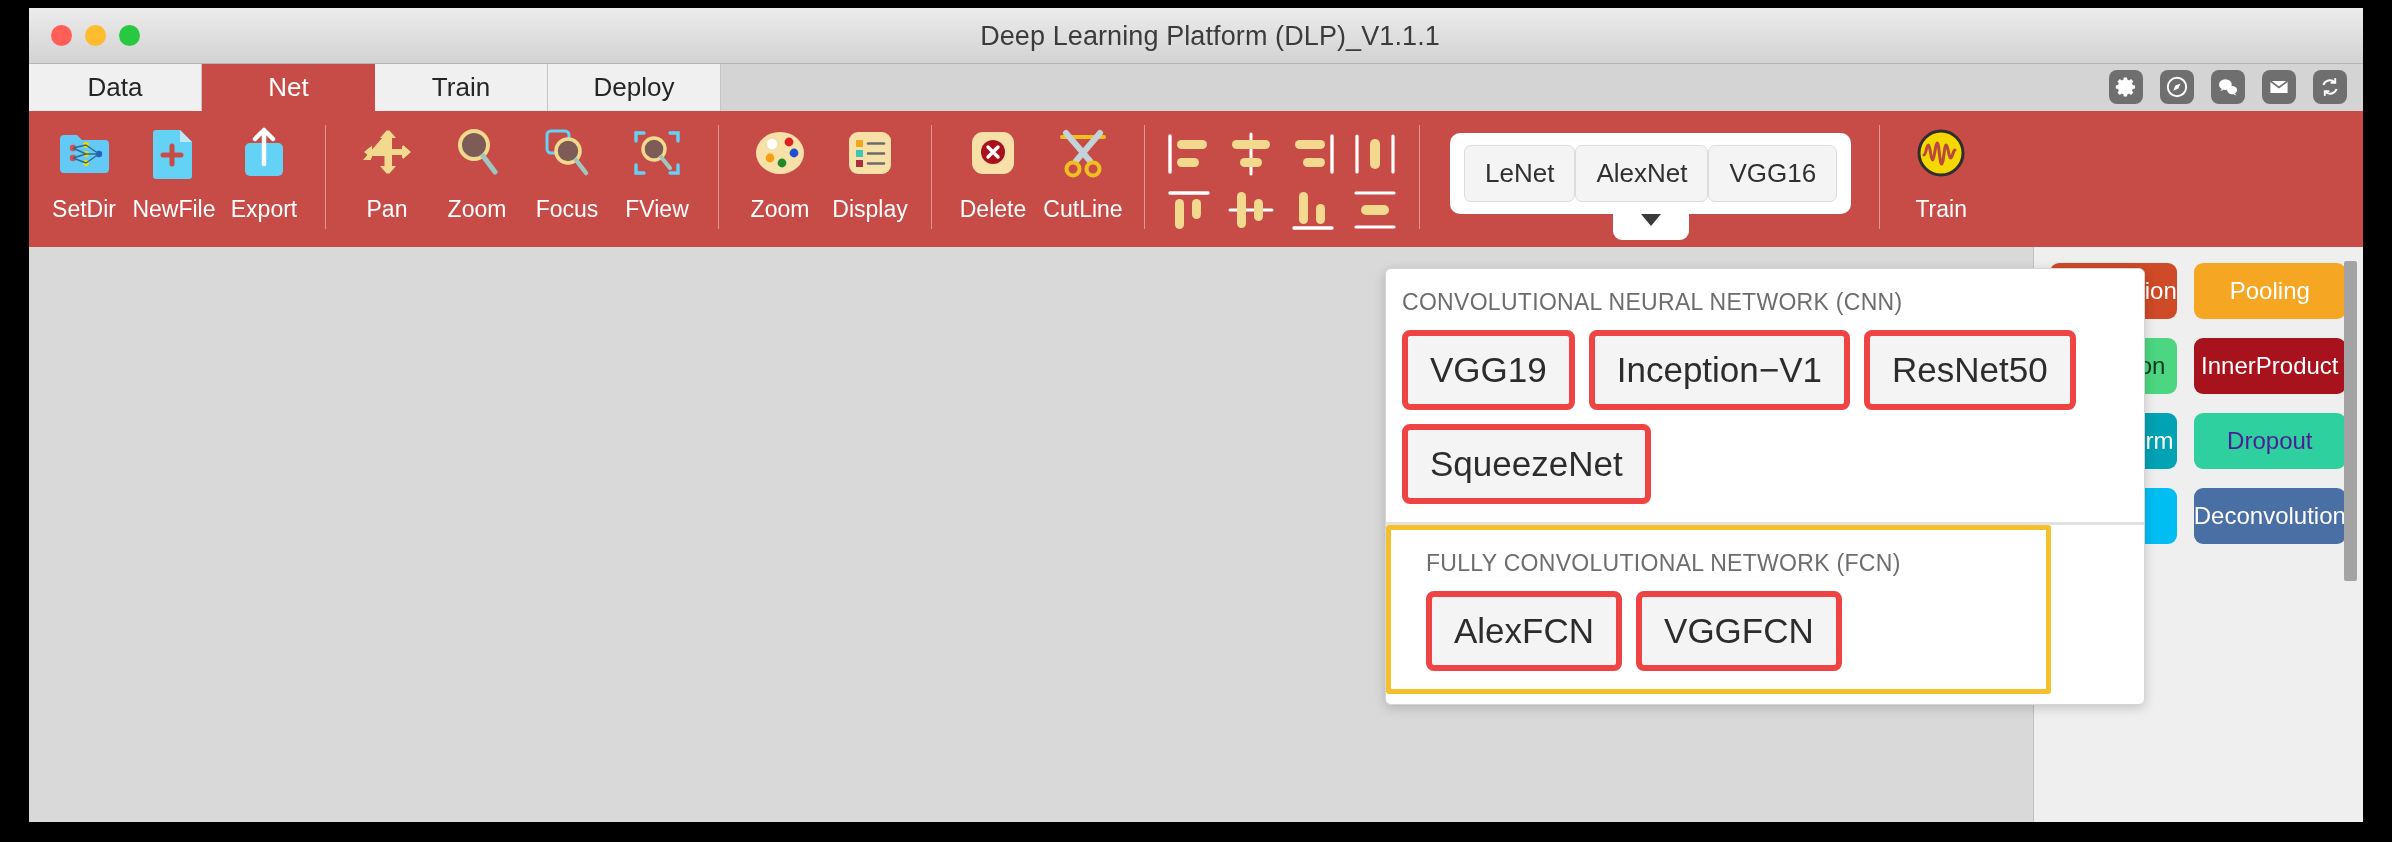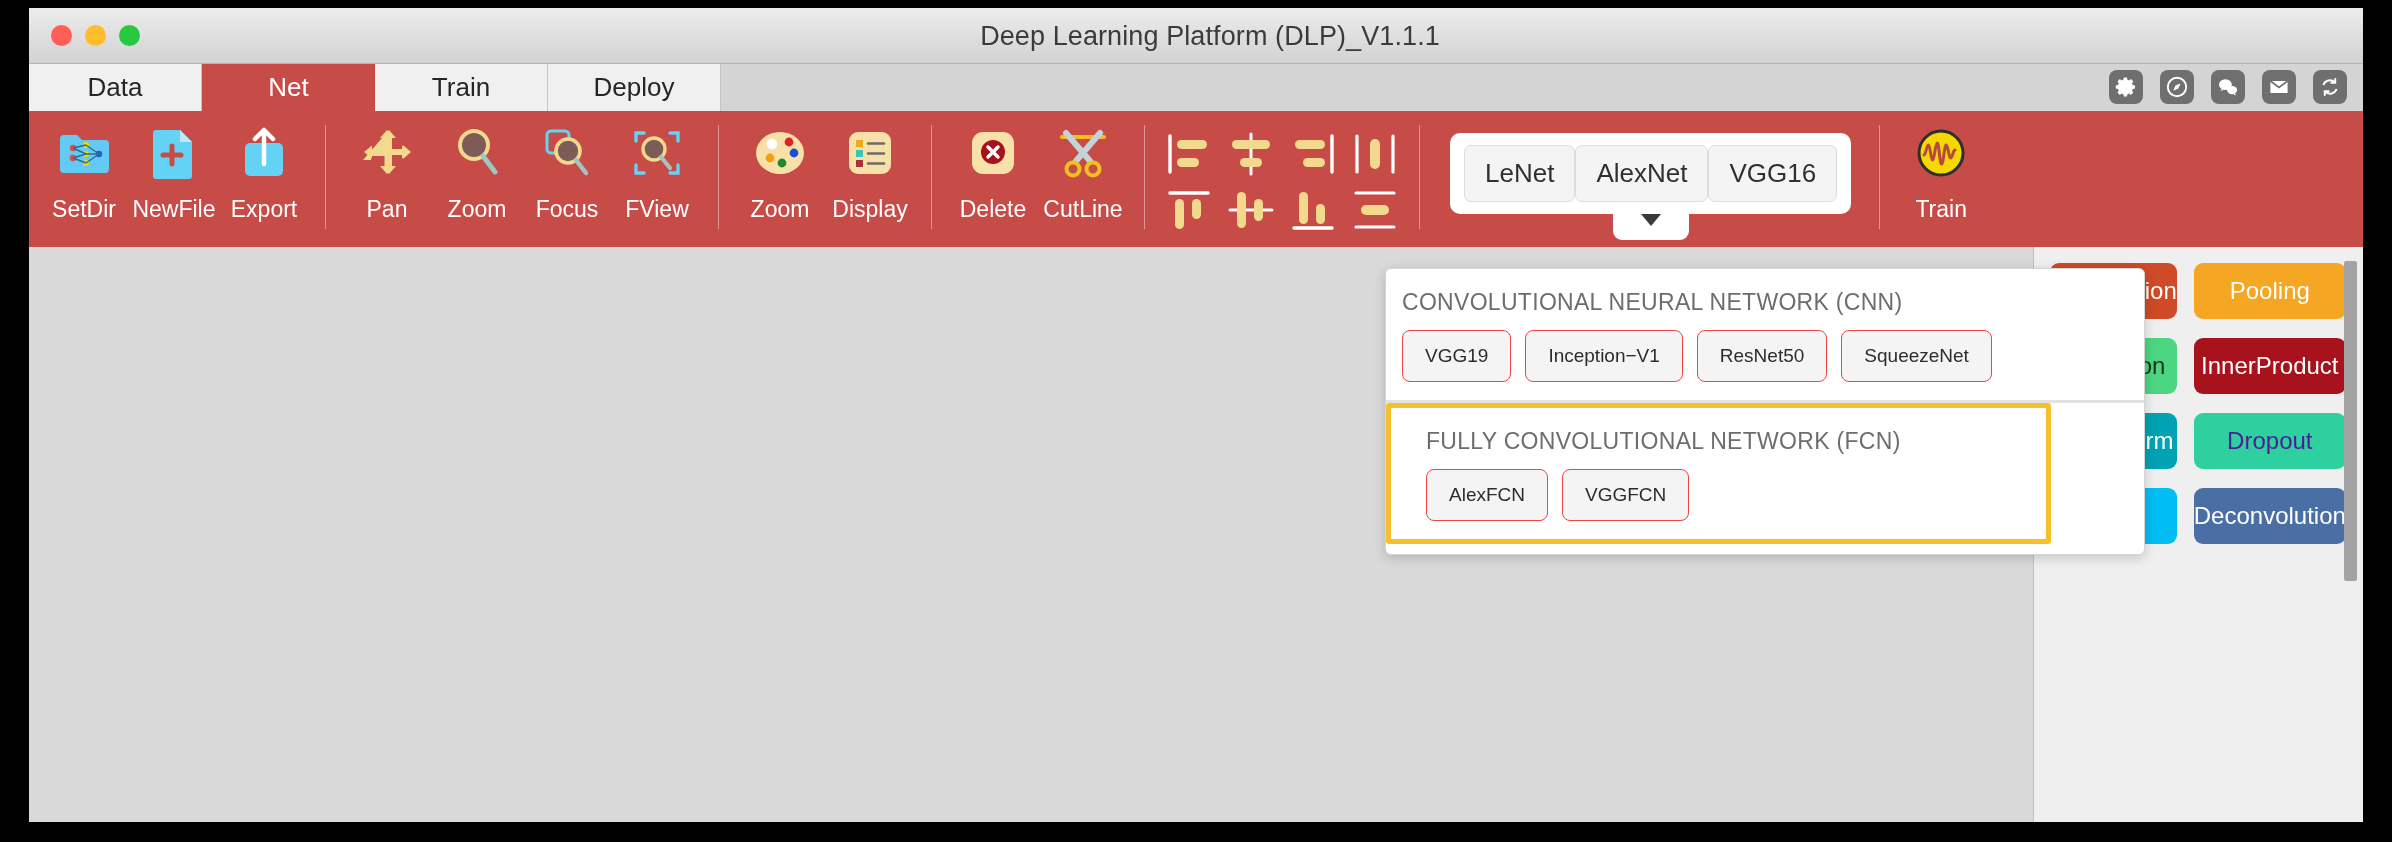--- a/index.html
+++ b/index.html
@@ -198,24 +198,24 @@
   }
   .dd-section { padding: 20px 16px 18px 16px; }
   .dd-title {
     font-size: 23px; color: #6d6d6d;
     letter-spacing: .3px;
     margin-bottom: 14px;
   }
   .dd-row { display: flex; gap: 14px; flex-wrap: wrap; }
   .ddbtn {
     background: #f4f4f4;
-    border: 1px solid #ef4444;
+    border: 6px solid #ef4444;
     border-radius: 8px;
     padding: 14px 22px;
-    font-size: 19px; color: #2c2c2c;
+    font-size: 35px; color: #2c2c2c;
     white-space: nowrap;
     cursor: pointer;
   }
   .dd-divider { height: 3px; background: #e2e2e2; }
   .dd-section.fcn {
     margin: 0 0 10px 0;
     border: 5px solid #f5c02b;
     border-radius: 3px;
     width: 665px;
     padding-left: 35px;

